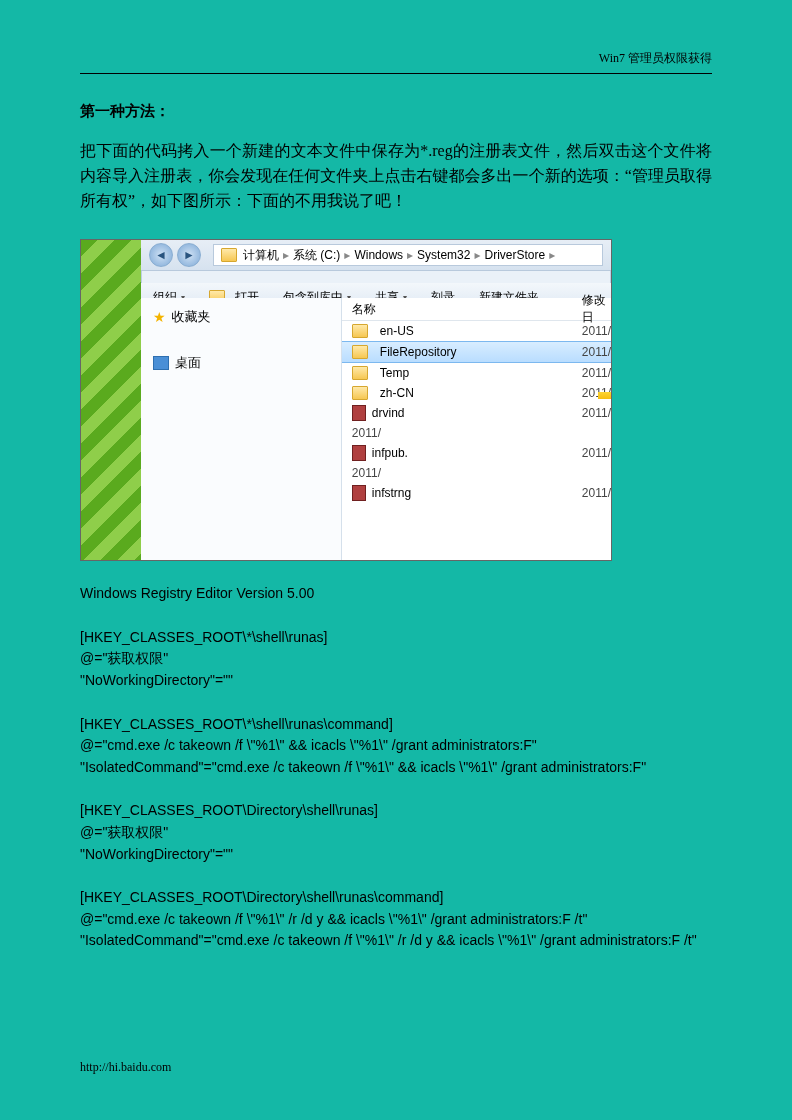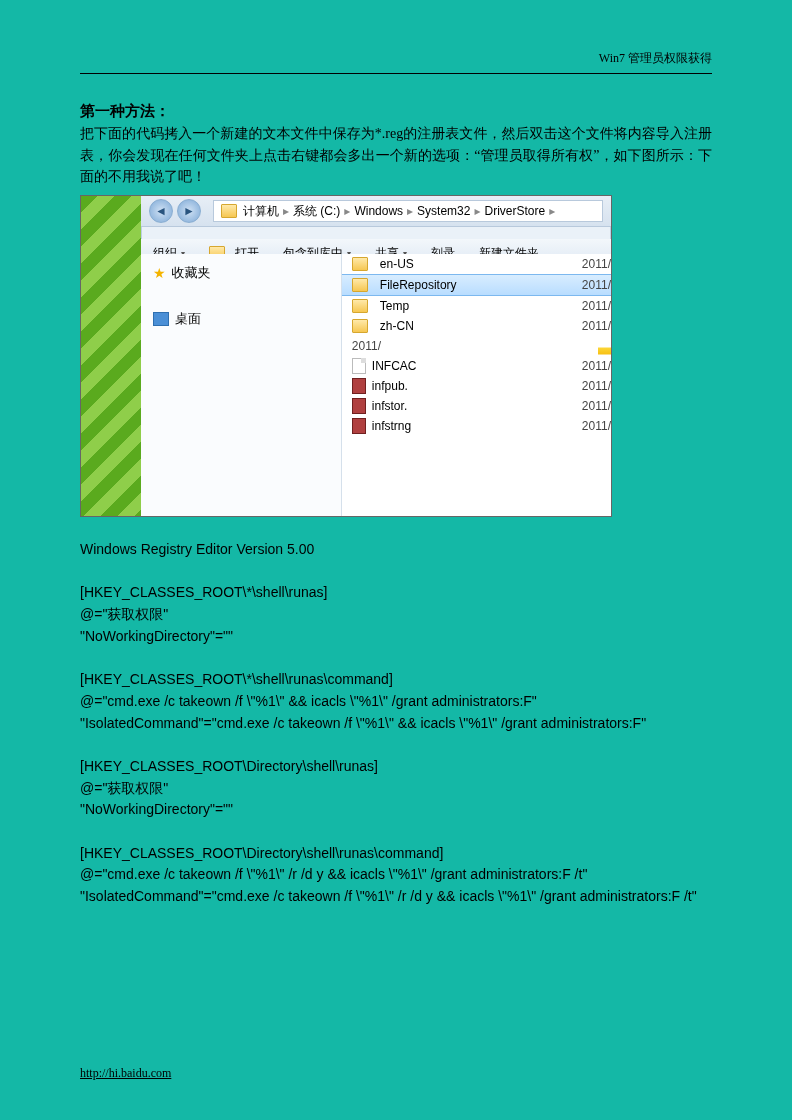--- a/index.html
+++ b/index.html
@@ -1,20 +1,20 @@
 <!DOCTYPE html>
 <html><head>
 <meta charset="utf-8">
 <style>
   body { margin:0; font-family:"SimSun","宋体",serif; font-size:14px; color:#000; }
   .page { width:792px; height:1120px; box-sizing:border-box; padding:50px 80px 40px 80px; position:relative; background:#14b8a6; }
   .header-right { text-align:right; font-size:12px; margin-bottom:6px; }
   .hr { border:none; border-top:1px solid #000; margin:0 0 28px 0; }
-  .h1 { font-size:15px; font-weight:bold; margin-bottom:2px; }
-  .intro { font-size:14px; line-height:1.55; text-align:justify; margin-bottom:7px; }
+  .h1 { font-size:15px; font-weight:bold; margin-bottom:18px; }
+  .intro { font-size:16px; line-height:1.55; text-align:justify; margin-bottom:26px; }
 
   
   .shot { width:530px; height:320px; border:1px solid #666; position:relative; overflow:hidden;
           background:linear-gradient(#e8eef5,#d8e2ed); font-family:"Microsoft YaHei","微软雅黑",Arial,sans-serif; }
   .stripe { position:absolute; left:0; top:0; width:60px; height:100%;
             background:repeating-linear-gradient(135deg,#5aaa1e 0 12px,#8fce4a 12px 24px); }
   .win { position:absolute; left:60px; top:0; right:0; bottom:0; background:#eaf1f8; box-shadow:inset 0 0 0 1px #bcd0e4; }
   .titlebar { height:30px; background:linear-gradient(#e7eef6,#d6e2ef); border-bottom:1px solid #b8c9dc; display:flex; align-items:center; padding:0 8px; font-size:12px; }
   .navbtn { width:22px; height:22px; border-radius:50%; background:radial-gradient(#cfe1f4,#7ea9d6); border:1px solid #8aaed2; margin-right:4px; display:flex; align-items:center; justify-content:center; color:#29547f; font-size:12px; }
   .crumbs { margin-left:8px; border:1px solid #b8c9dc; background:#fff; height:20px; flex:1; display:flex; align-items:center; padding:0 7px; font-size:12px; }
@@ -35,21 +35,21 @@
   .row { display:flex; align-items:center; height:20px; font-size:12px; }
   .row.sel { background:linear-gradient(#d8edff,#b9ddff); border:1px solid #7cb8ef; border-left:none; border-right:none; }
   .row .c1 { width:220px; padding-left:10px; display:flex; align-items:center; gap:6px; }
   .row .c2 { flex:1; padding-left:10px; color:#444; }
   .file-ico { width:12px; height:14px; background:#fff; border:1px solid #bbb; display:inline-block; position:relative; }
   .file-ico::after { content:""; position:absolute; right:-1px; top:-1px; width:5px; height:5px; background:#ddd; }
   .rar-ico { width:12px; height:14px; background:#b04040; border:1px solid #702020; display:inline-block; }
   .arrow { position:absolute; left:256px; top:90px; width:28px; height:14px; background:linear-gradient(#ffe24a,#f4b400); clip-path:polygon(0 25%,60% 25%,60% 0,100% 50%,60% 100%,60% 75%,0 75%); }
 
   .code-block { font-family:Liberation Sans, sans-serif; font-size:14px; line-height:1.55; margin-top:22px; white-space:pre-wrap; word-break:break-all; }
-  .footer { position:absolute; left:80px; bottom:39px; font-size:12px;text-decoration:underline; }
+  .footer { position:absolute; left:80px; bottom:45px; font-size:12px; }
 </style>
 </head>
 <body>
 
 <div class="page">
   <div class="header-right">Win7 管理员权限获得</div>
   <hr class="hr">
 
   <div class="h1">第一种方法：</div>
   <div class="intro">把下面的代码拷入一个新建的文本文件中保存为*.reg的注册表文件，然后双击这个文件将内容导入注册表，你会发现在任何文件夹上点击右键都会多出一个新的选项：“管理员取得所有权”，如下图所示：下面的不用我说了吧！</div>
@@ -104,20 +104,24 @@
               <span class="star">★</span>
               <span>收藏夹</span>
             </div>
           <div style="height:14px"></div>
           <div class="side-item">
               <span class="desk"></span>
               <span>桌面</span>
             </div>
         </div>
         <div class="main">
+          <div class="col-head">
+            <div class="c1">名称</div>
+            <div class="c2">修改日</div>
+          </div>
           <div id="rows">
               <div class="row">
                 <div class="c1">
                   <span class="folder-ico"></span>
                   <span>en-US</span>
                 </div>
                 <div class="c2">2011/</div>
               </div>
               <div class="row sel">
                 <div class="c1">
@@ -134,41 +138,37 @@
                 <div class="c2">2011/</div>
               </div>
               <div class="row">
                 <div class="c1">
                   <span class="folder-ico"></span>
                   <span>zh-CN</span>
                 </div>
                 <div class="c2">2011/</div>
               </div>
               <div class="row">
-                <div class="c2">2011/</div>
-              </div>
-              <div class="row">
-                <div class="c1">
-                  <span class="file-ico"></span>
-                  <span>INFCAC</span>
-                </div>
+                <div class="c1">
+                  <span class="rar-ico"></span>
+                  <span>drvind</span>
+                </div>
+                <div class="c2">2011/</div>
+              </div>
+              <div class="row">
                 <div class="c2">2011/</div>
               </div>
               <div class="row">
                 <div class="c1">
                   <span class="rar-ico"></span>
                   <span>infpub.</span>
                 </div>
                 <div class="c2">2011/</div>
               </div>
               <div class="row">
-                <div class="c1">
-                  <span class="rar-ico"></span>
-                  <span>infstor.</span>
-                </div>
                 <div class="c2">2011/</div>
               </div>
               <div class="row">
                 <div class="c1">
                   <span class="rar-ico"></span>
                   <span>infstrng</span>
                 </div>
                 <div class="c2">2011/</div>
               </div>
             </div>

